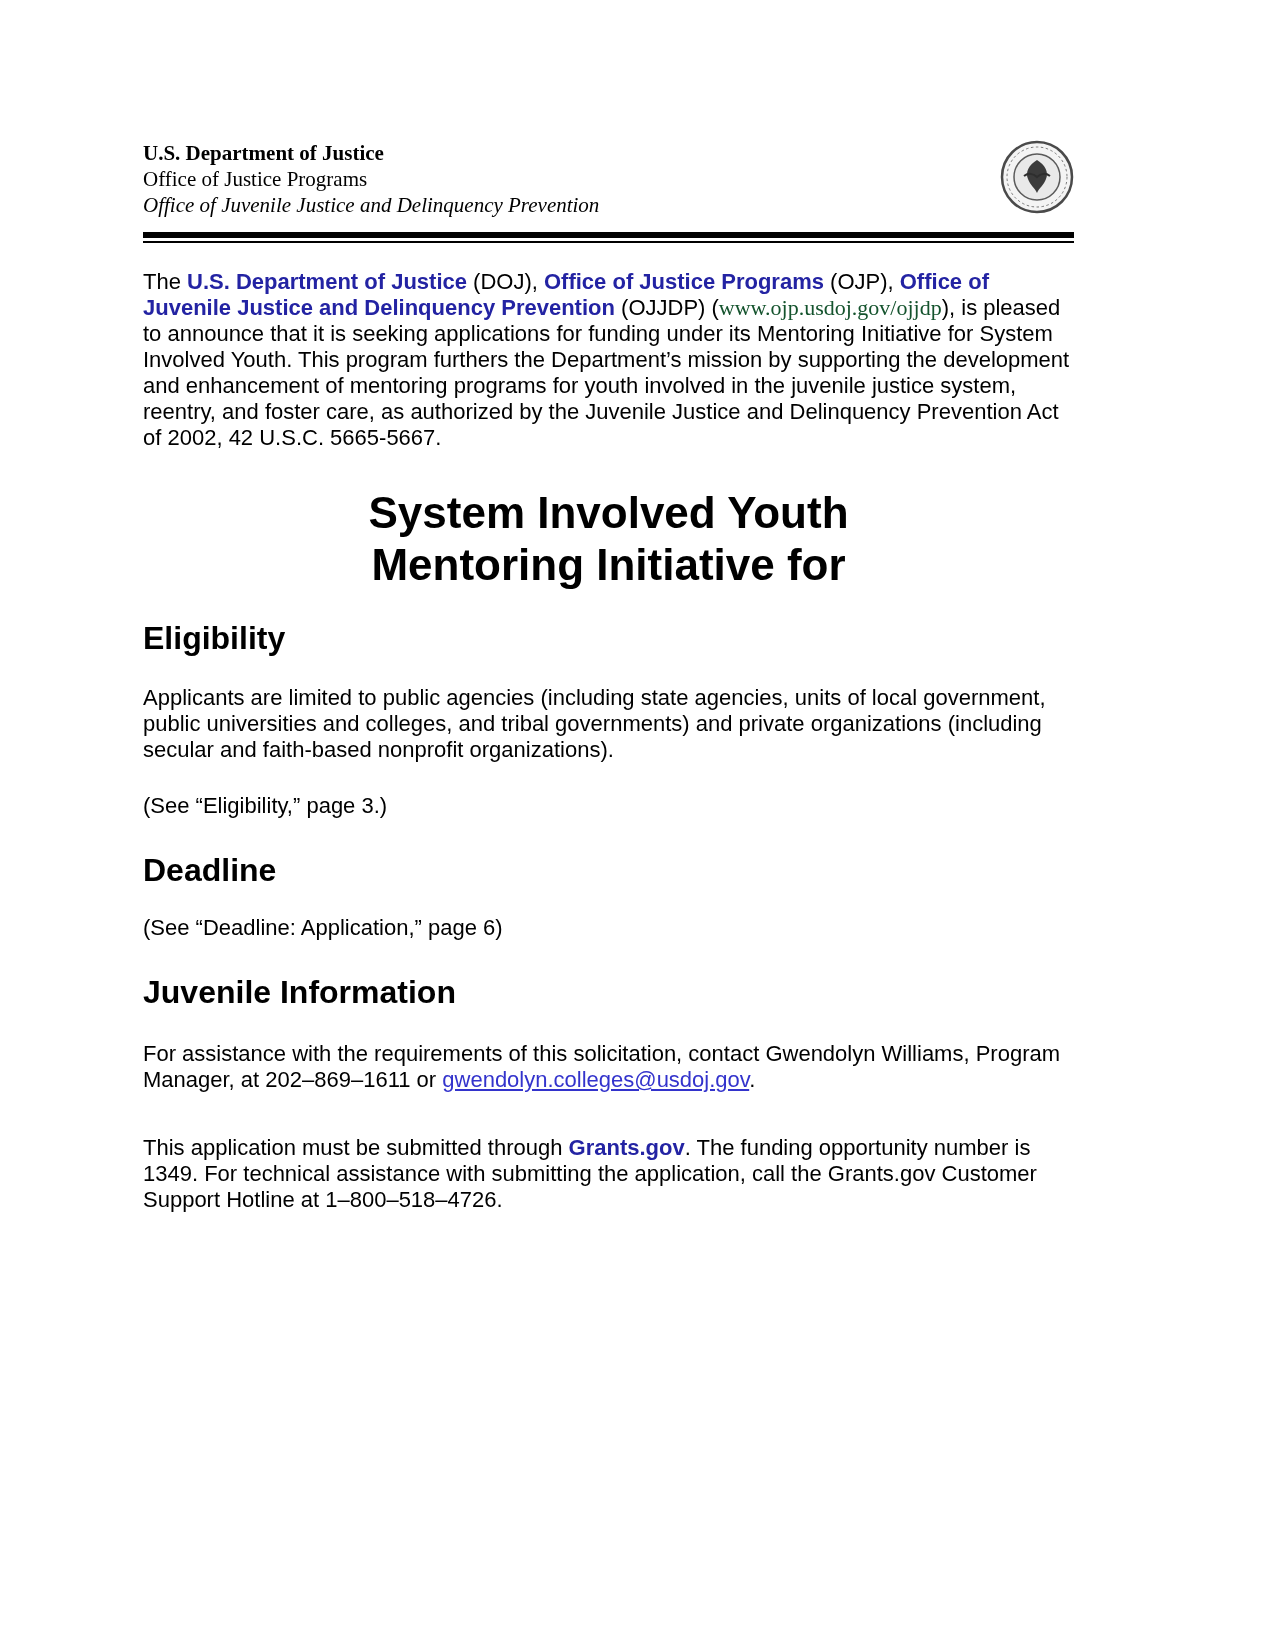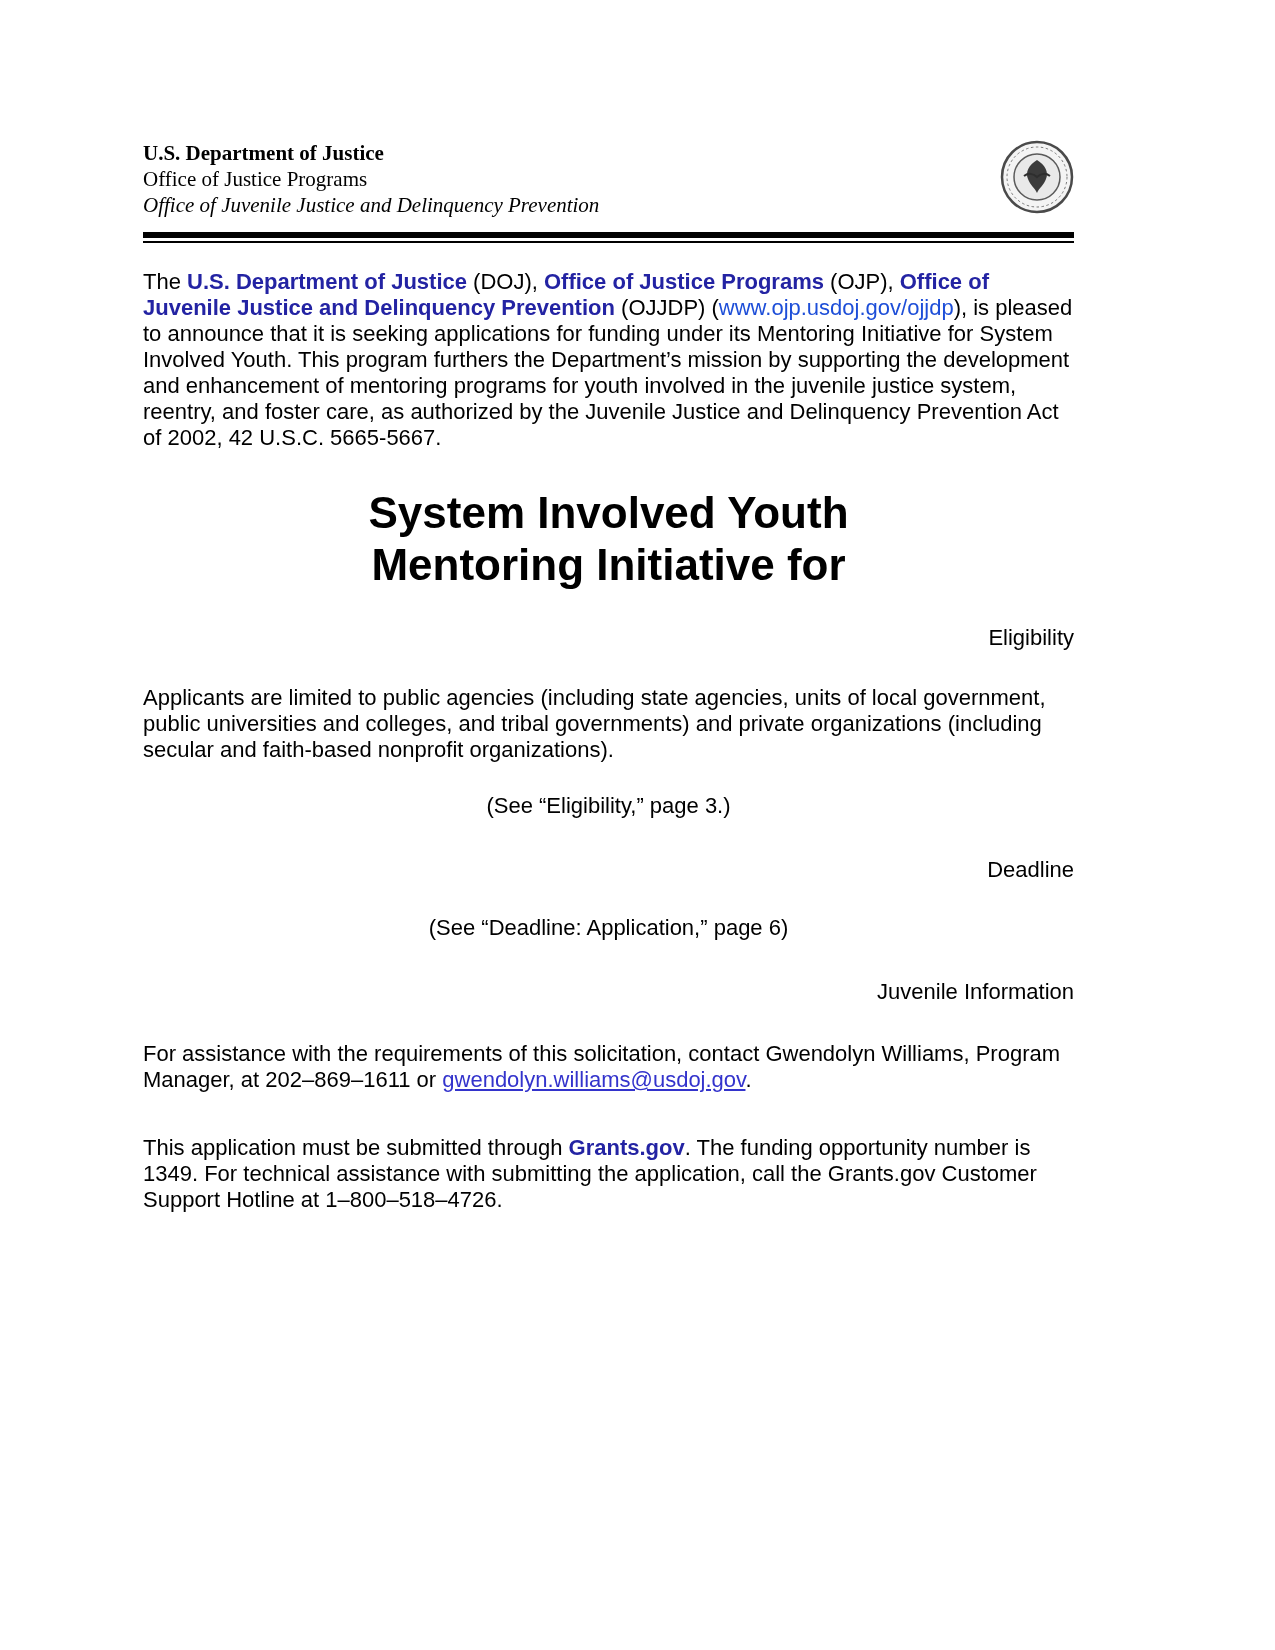--- a/index.html
+++ b/index.html
@@ -65,56 +65,57 @@
     line-height: 26px;
     text-align: left;
   }
   .intro { margin-top: 26px; }
 
   .bold-navy {
     font-weight: bold;
     color: #2323a3;
   }
   .link-plain {
-    color: #1d4ed8;
+    color: #14532d;
     text-decoration: none;
     cursor: pointer;
+    font-family: Liberation Serif, serif;
   }
   .link-underline {
     color: #3333cc;
     text-decoration: underline;
     cursor: pointer;
   }
 
   
   .doc-title {
     margin-top: 36px;
     text-align: center;
     font-weight: bold;
     font-size: 44px;
     line-height: 52px;
   }
 
   
   .section-heading {
-    text-align: right;
-    font-weight: normal;
-    font-size: 22px;
+    text-align: left;
+    font-weight: bold;
+    font-size: 32px;
     line-height: 34px;
   }
   .h-eligibility { margin-top: 30px; }
   .h-deadline   { margin-top: 34px; }
   .h-contact    { margin-top: 34px; }
 
   .eligibility-body { margin-top: 30px; }
 
   .centered-line {
     font-size: 22px;
     line-height: 26px;
-    text-align: center;
+    text-align: left;
   }
   .see-eligibility { margin-top: 30px; }
   .deadline-body   { margin-top: 30px; }
   .see-deadline    { margin-top: 28px; }
   .contact-p1      { margin-top: 32px; }
   .contact-p2      { margin-top: 42px; }
 </style>
 </head>
 <body>
 
@@ -150,21 +151,21 @@
     <div class="section-heading h-eligibility">Eligibility</div>
     <div class="body-par eligibility-body">Applicants are limited to public agencies (including state agencies, units of local government, public universities and colleges, and tribal governments) and private organizations (including secular and faith-based nonprofit organizations).</div>
     <div class="centered-line see-eligibility">(See “Eligibility,” page 3.)</div>
 
     <div class="section-heading h-deadline">Deadline</div>
     <div class="centered-line see-deadline">(See “Deadline: Application,” page 6)</div>
 
     <div class="section-heading h-contact">Juvenile Information</div>
 
     <div class="body-par contact-p1">
-      <span>For assistance with the requirements of this solicitation, contact Gwendolyn Williams, Program Manager, at 202–869–1611 or </span><a class="link-underline">gwendolyn.williams@usdoj.gov</a><span>.</span>
+      <span>For assistance with the requirements of this solicitation, contact Gwendolyn Williams, Program Manager, at 202–869–1611 or </span><a class="link-underline">gwendolyn.colleges@usdoj.gov</a><span>.</span>
     </div>
 
     <div class="body-par contact-p2">
       <span>This application must be submitted through </span><span class="bold-navy">Grants.gov</span><span>. The funding opportunity number is 1349. For technical assistance with submitting the application, call the Grants.gov Customer Support Hotline at 1–800–518–4726.</span>
     </div>
 
   </div>
 </div>
 
 </body></html>

